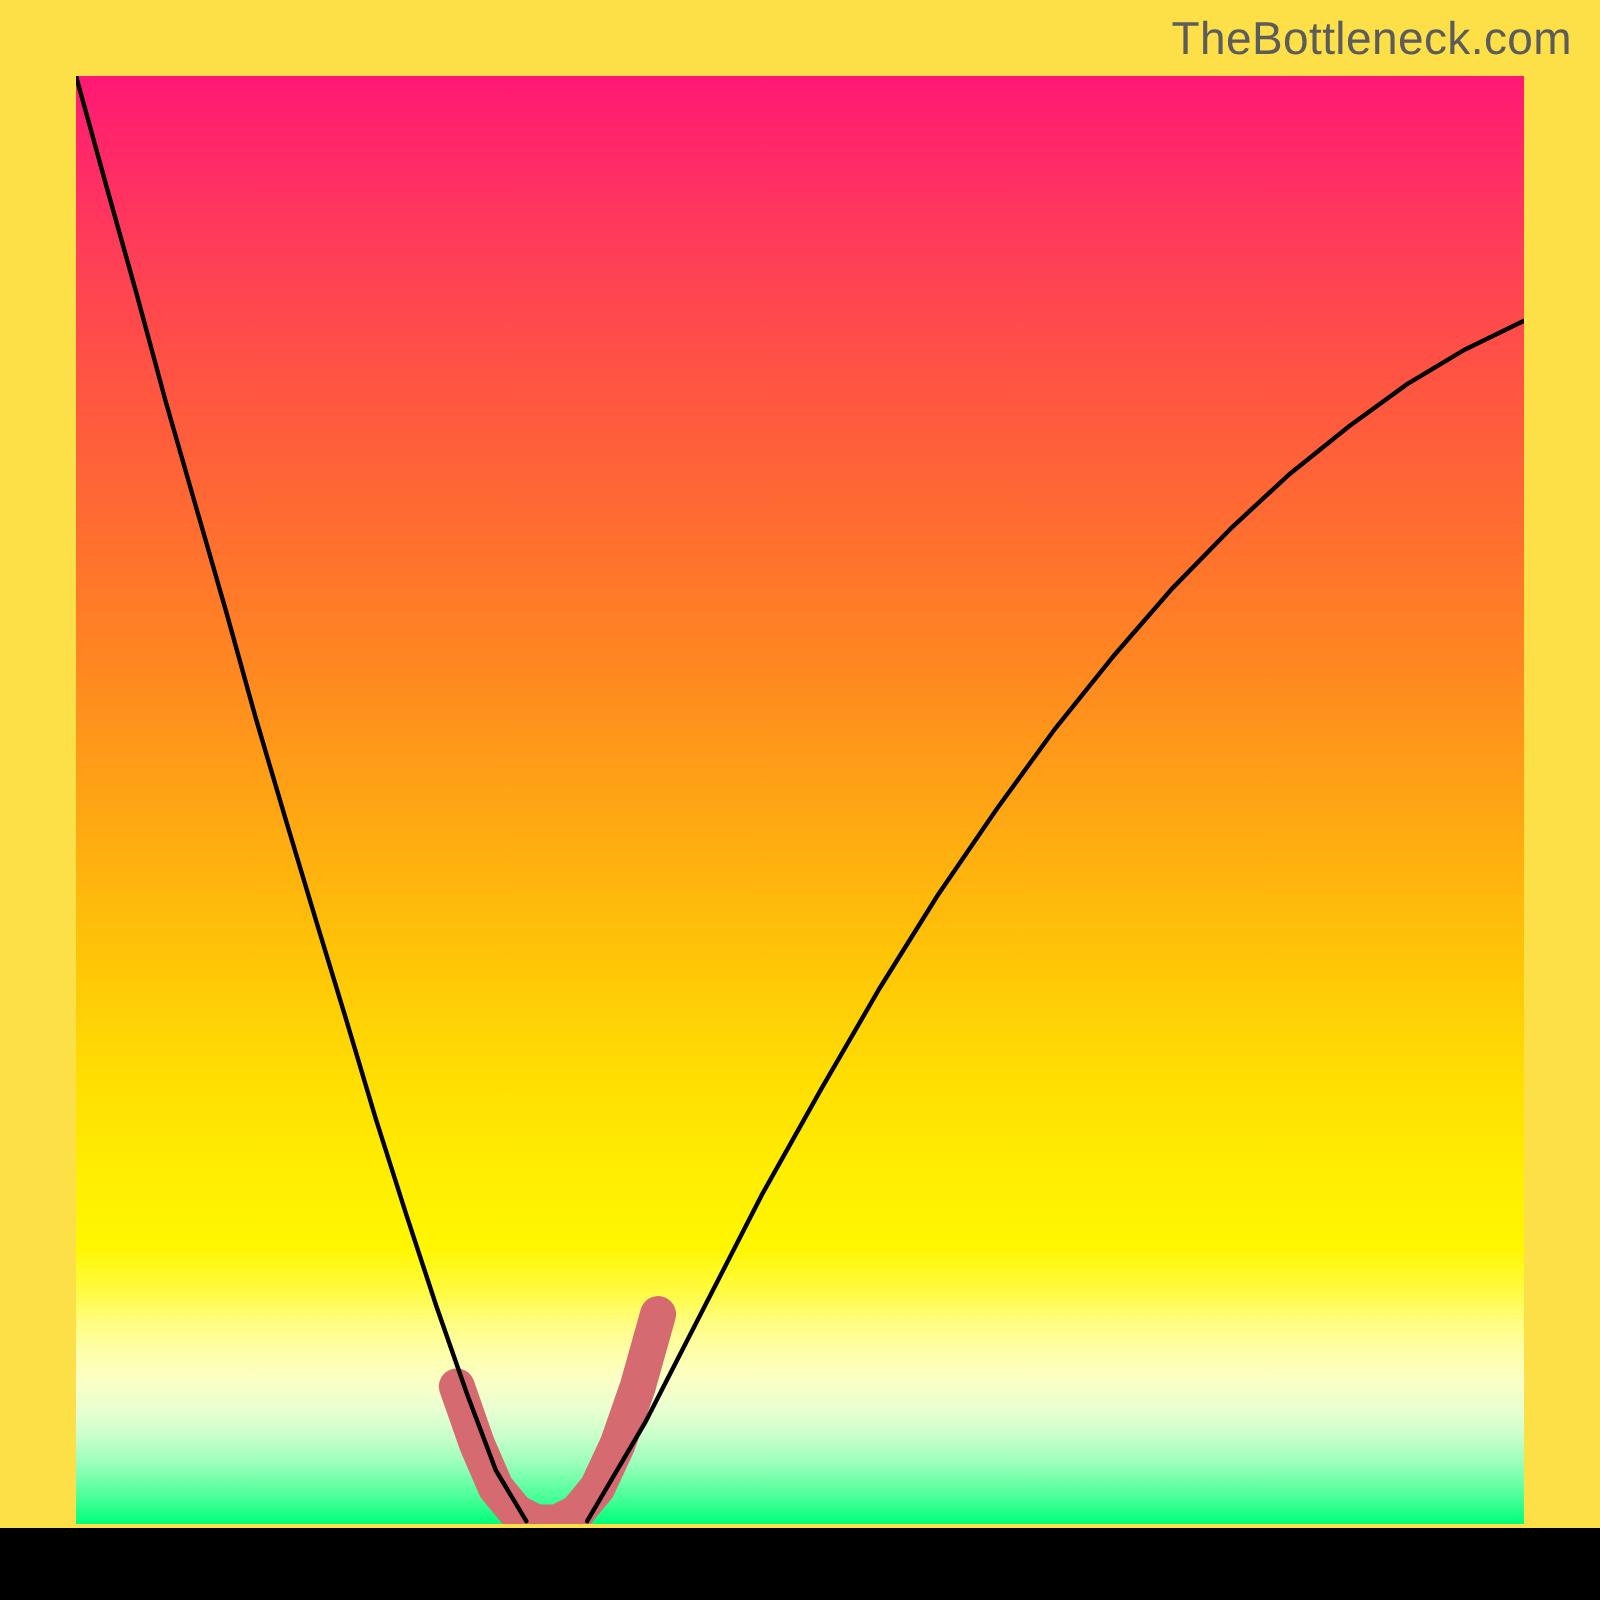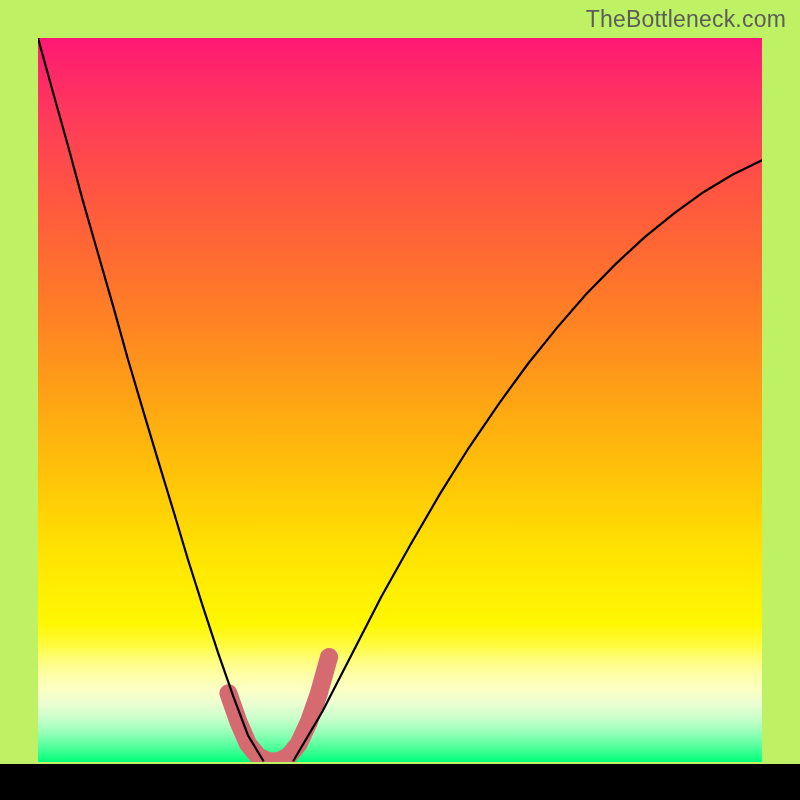--- a/index.html
+++ b/index.html
@@ -10,21 +10,21 @@
     overflow: hidden;
     background: #000;
     font-family: Arial, Helvetica, sans-serif;
   }
   .frame {
     position: absolute;
     left: 0;
     top: 0;
     width: 800px;
     height: 764px;
-    background: #bef264;
+    background: #fde047;
   }
   .plot {
     position: absolute;
     left: 38px;
     top: 38px;
     width: 724px;
     height: 724px;
     overflow: hidden;
   }
   .gradient {

